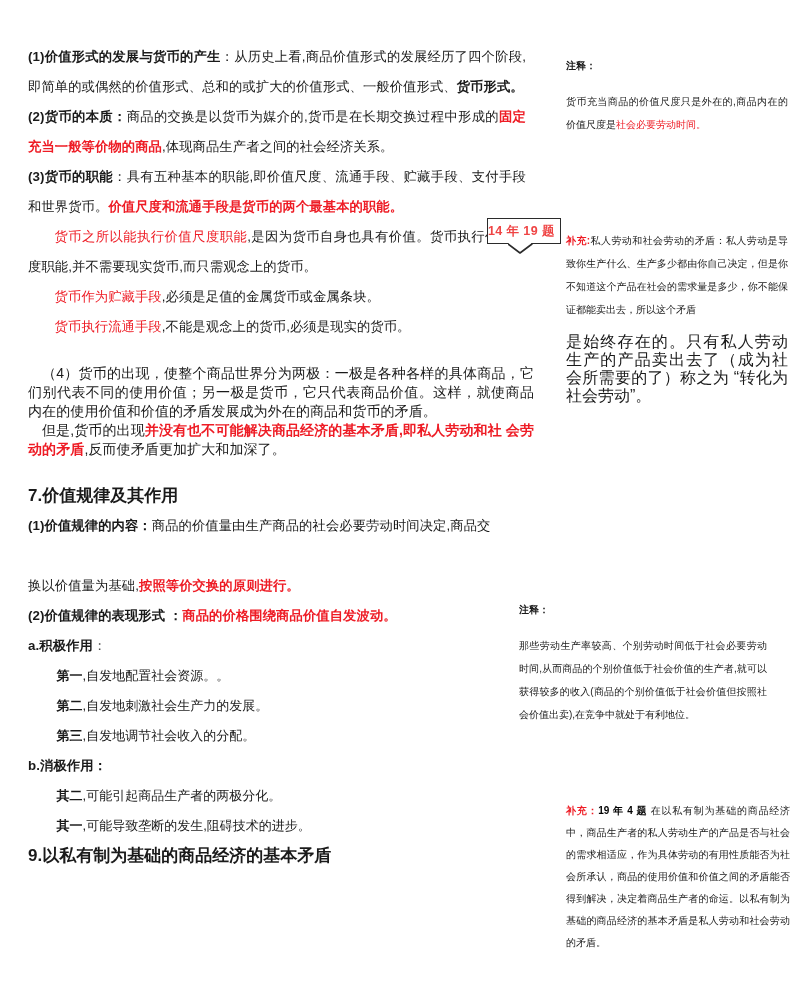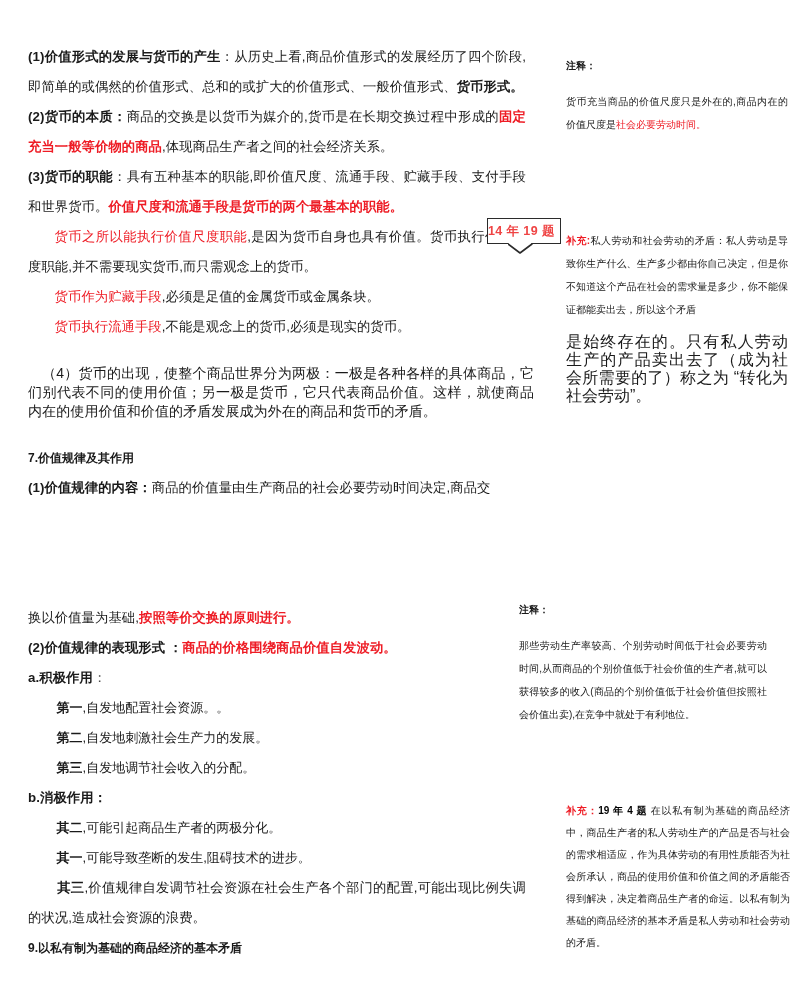--- a/index.html
+++ b/index.html
@@ -46,21 +46,21 @@
     font-size: 14px;
     line-height: 19px;
     text-align: justify;
     text-justify: inter-ideograph;
     margin: 0;
     letter-spacing: 0.1px;
   }
   .indent { text-indent: 2em; }
   .indent1 { text-indent: 1em; }
   .heading {
-    font-size: 12px;
+    font-size: 17px;
     font-weight: bold;
     line-height: 30px;
     margin: 0;
   }
   .sub-item {
     font-size: 13px;
     line-height: 30px;
     margin: 0;
     text-indent: 2.2em;
   }
@@ -135,46 +135,46 @@
     <p class="p indent"><span class="red">货币之所以能执行价值尺度职能</span><span>,是因为货币自身也具有价值。货币执行价值尺度职能,并不需要现实货币,而只需观念上的货币。</span></p>
 
     <p class="p indent"><span class="red">货币作为贮藏手段</span><span>,必须是足值的金属货币或金属条块。</span></p>
 
     <p class="p indent"><span class="red">货币执行流通手段</span><span>,不能是观念上的货币,必须是现实的货币。</span></p>
 
     <div style="height:22px;"></div>
 
     <p class="p-tight indent1" style="width:506px;">（4）货币的出现，使整个商品世界分为两极：一极是各种各样的具体商品，它们别代表不同的使用价值；另一极是货币，它只代表商品价值。这样，就使商品内在的使用价值和价值的矛盾发展成为外在的商品和货币的矛盾。</p>
 
+    <p class="p-tight indent1" style="width:506px;"><span>但是,货币的出现</span><span class="redb">并没有也不可能解决商品经济的基本矛盾,即私人劳动和社 会劳动的矛盾</span><span>,反而使矛盾更加扩大和加深了。</span></p>
 
     <div style="height:22px;"></div>
 
     <p class="heading">7.价值规律及其作用</p>
 
     <p class="p"><span class="b">(1)价值规律的内容：</span><span>商品的价值量由生产商品的社会必要劳动时间决定,商品交</span></p>
   </div>
 
-  <div class="main-col" style="top:575px;">
+  <div class="main-col" style="top:543px;">
 
     <p class="p"><span>换以价值量为基础,</span><span class="redb">按照等价交换的原则进行。</span></p>
 
     <p class="p"><span class="b">(2)价值规律的表现形式 ：</span><span class="redb">商品的价格围绕商品价值自发波动。</span></p>
 
 
     <p class="p"><span class="b">a.积极作用</span><span class="gray">：</span></p>
 
     <p class="sub-item"><span class="b">第一</span><span>,自发地配置社会资源。。</span></p>
     <p class="sub-item"><span class="b">第二</span><span>,自发地刺激社会生产力的发展。</span></p>
     <p class="sub-item"><span class="b">第三</span><span>,自发地调节社会收入的分配。</span></p>
 
     <p class="p b">b.消极作用：</p>
 
     <p class="sub-item"><span class="b">其二</span><span>,可能引起商品生产者的两极分化。</span></p>
     <p class="sub-item"><span class="b">其一</span><span>,可能导致垄断的发生,阻碍技术的进步。</span></p>
-    <p class="p" style="text-indent:2.2em;"><span class="b">其三</span><span>,价值规律自发调节社会资源在社会生产各个部门的配置,可能出现比例失调的状况,造成社会资源的浪费。</span></p>
 
     <p class="heading">9.以私有制为基础的商品经济的基本矛盾</p>
   </div>
 
   <div class="callout">
     <span>14 年 19 题</span>
     <span class="callout-notch">
       <svg width="26" height="11" viewBox="0 0 26 11">
         <polyline points="0,0 0,1 12,10 24,1 24,0" fill="#ffffff" stroke="#2b2b2b" stroke-width="1.6" stroke-linejoin="round"></polyline>
       </svg>

